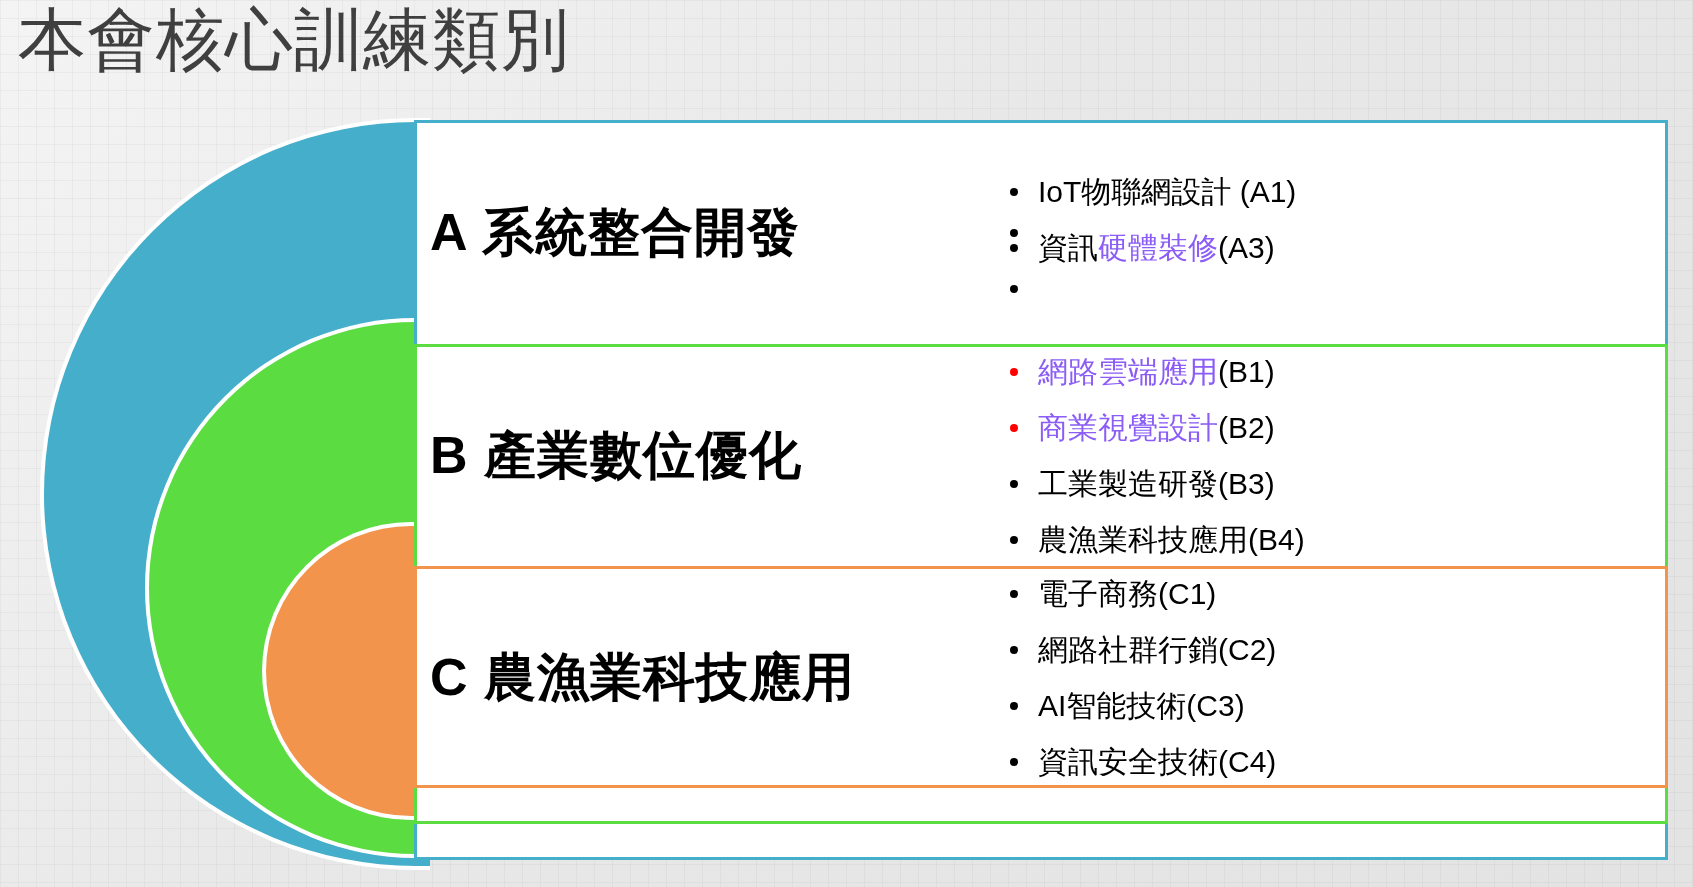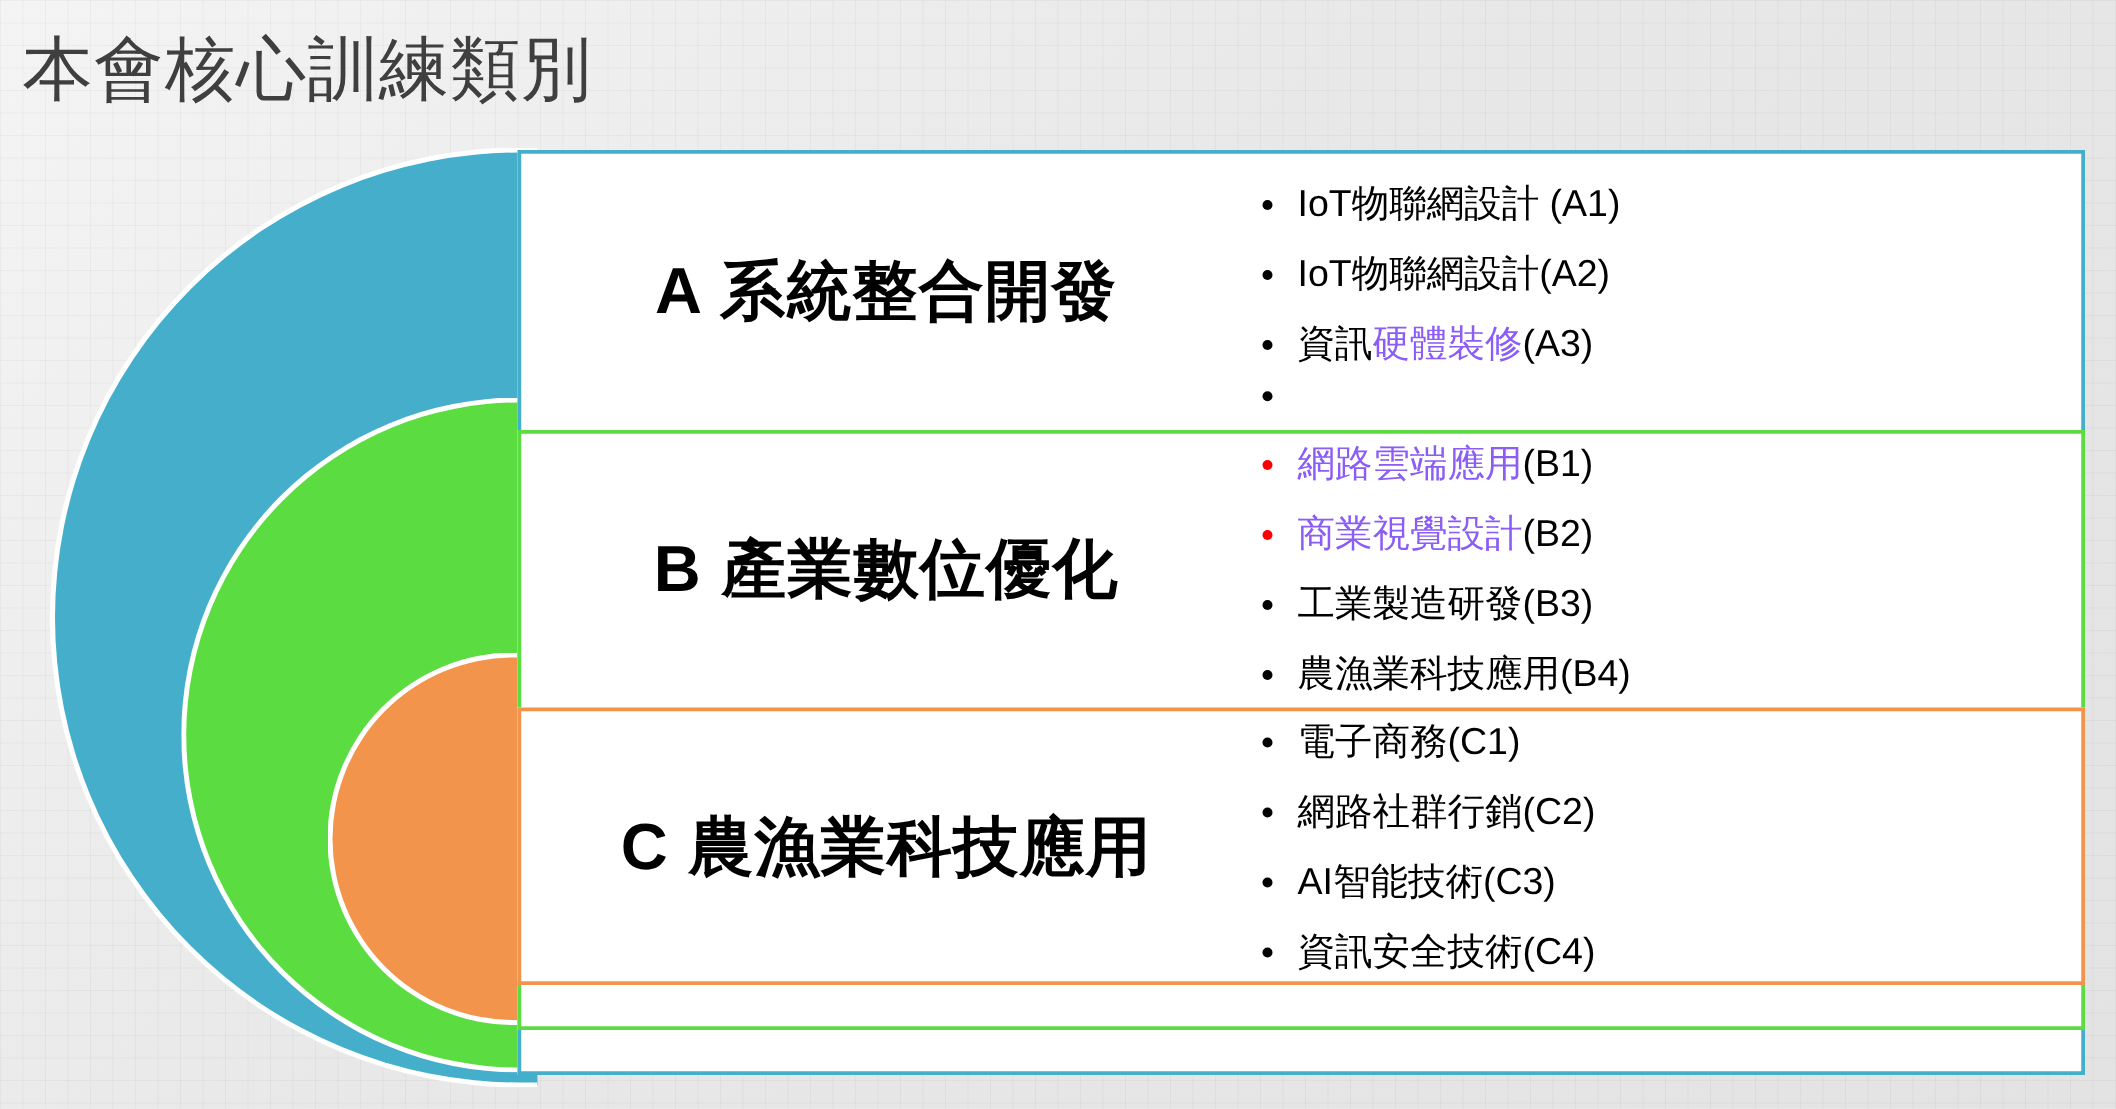--- a/index.html
+++ b/index.html
@@ -19,27 +19,26 @@
       linear-gradient(135deg, #f4f4f4 0%, #e8e8e8 45%, #e3e3e3 100%);
     background-size: 18px 18px, 18px 18px, 100% 100%;
     position: relative;
   }
 
   
   #slide-title {
     position: absolute;
     left: 18px;
     top: 2px;
-    font-size: 56px;
+    font-size: 68px;
     line-height: 1.1;
     color: #3f3f3f;
     font-weight: 400;
     letter-spacing: 1px;
     white-space: nowrap;
-    margin-top: 22px;
   }
 
   
   .arc {
     position: absolute;
     border-style: solid;
     border-color: #ffffff;
   }
 
   #arc-blue {
@@ -115,21 +114,21 @@
     align-items: center;
   }
 
   #row-a { top: 124px; height: 218px; }
   #row-b { top: 348px; height: 216px; }
   #row-c { top: 570px; height: 216px; }
 
   .cat-label {
     width: 570px;
     flex: 0 0 570px;
-    text-align: center;
+    text-align: left;
     font-size: 52px;
     font-weight: bold;
     color: #000000;
     letter-spacing: 1px;
     white-space: nowrap;
     padding-left: 12px;
   }
 
   .bullets {
     flex: 1 1 auto;
@@ -176,21 +175,21 @@
 <div class="panel-box" id="box-green"></div>
 <div class="panel-box" id="box-orange"></div>
 
 <div class="row" id="row-a">
   <div class="cat-label">A 系統整合開發</div>
   <ul class="bullets">
     <li>
       <span class="dot"></span><span>IoT物聯網設計 (A1)</span><span class="hl"></span><span></span>
     </li>
     <li>
-      <span class="dot"></span><span>IoT物聯網設計(A2)</span><span class="hl"></span><span></span>
+      <span class="dot"></span><span class="hl"></span><span></span>
     </li>
     <li>
       <span class="dot"></span><span>資訊</span><span class="hl">硬體裝修</span><span>(A3)</span>
     </li>
     <li>
       <span class="dot"></span><span class="hl"></span><span></span>
     </li>
   </ul>
 </div>
 

